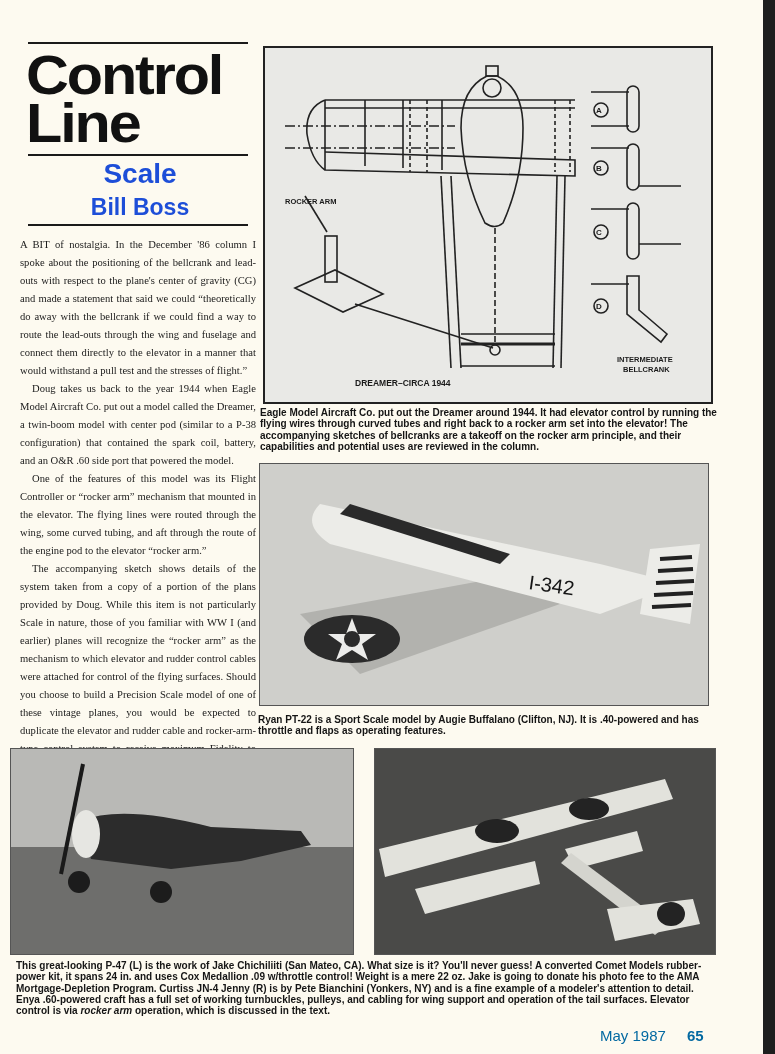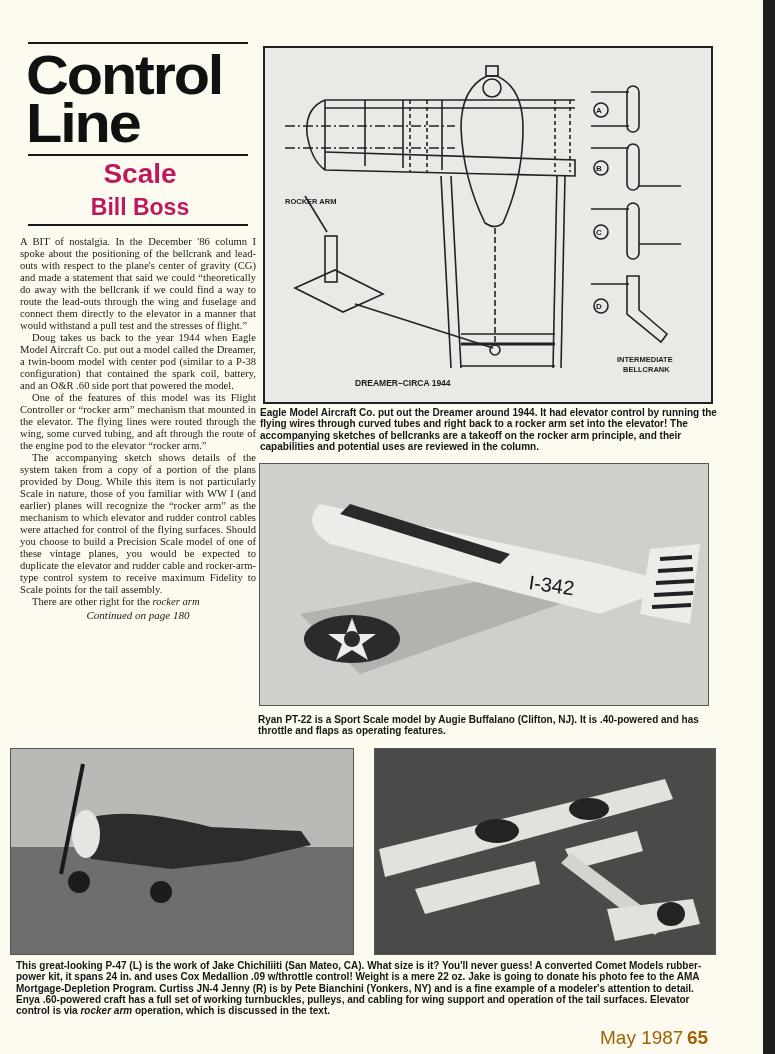--- a/index.html
+++ b/index.html
@@ -15,45 +15,45 @@
     background: #1e1e1e;
   }
   .rule { position: absolute; height: 2px; background: #1a1a1a; }
   .hdr-title {
     position: absolute; left: 26px; font-family: "Liberation Sans", sans-serif;
     font-weight: 900; font-size: 56px; line-height: 46px; letter-spacing: -2px;
     color: #111; transform: scaleX(1.06); transform-origin: left top;
   }
   .hdr-sub {
     position: absolute; left: 20px; width: 240px; text-align: center;
-    font-family: "Liberation Sans", sans-serif; font-weight: 700; color: #be185d;
+    font-family: "Liberation Sans", sans-serif; font-weight: 700; color: #1d4ed8;
   }
   .body-col {
     position: absolute; left: 20px; top: 236px; width: 236px;
-    font-size: 10.6px; line-height: 12px; text-align: justify;
+    font-size: 10.6px; line-height: 18px; text-align: justify;
   }
   .body-col p { text-indent: 12px; }
   .body-col p.first { text-indent: 0; }
   .continued { text-align: center; font-style: italic; font-size: 11px; margin-top: 1px; }
   .caption {
     position: absolute; font-family: "Liberation Sans", sans-serif; font-weight: 700;
     font-size: 10px; line-height: 11.3px; color: #151515;
   }
   .figure {
     position: absolute; border: 2px solid #222; overflow: hidden;
   }
   .diagram { left: 263px; top: 46px; width: 450px; height: 358px; background: #e9e9e6; }
   .photo { border: 1px solid #555; }
   .photo1 { left: 259px; top: 463px; width: 450px; height: 243px; background: #c6c6c2; }
   .photo2 { left: 10px; top: 748px; width: 344px; height: 207px; background: #7a7a78; }
   .photo3 { left: 374px; top: 748px; width: 342px; height: 207px; background: #4c4c4a; }
   svg { display: block; }
   .folio {
     position: absolute; top: 1027px; font-family: "Liberation Sans", sans-serif;
-    font-size: 19px; color: #a16207;
+    font-size: 15px; color: #0369a1;
   }
 </style>
 </head>
 <body>
 
 <div class="page-edge"></div>
 
 <div class="rule" style="left:28px;top:42px;width:220px;"></div>
 <div class="hdr-title" style="top:52px;">Control</div>
 <div class="hdr-title" style="top:100px;">Line</div>

